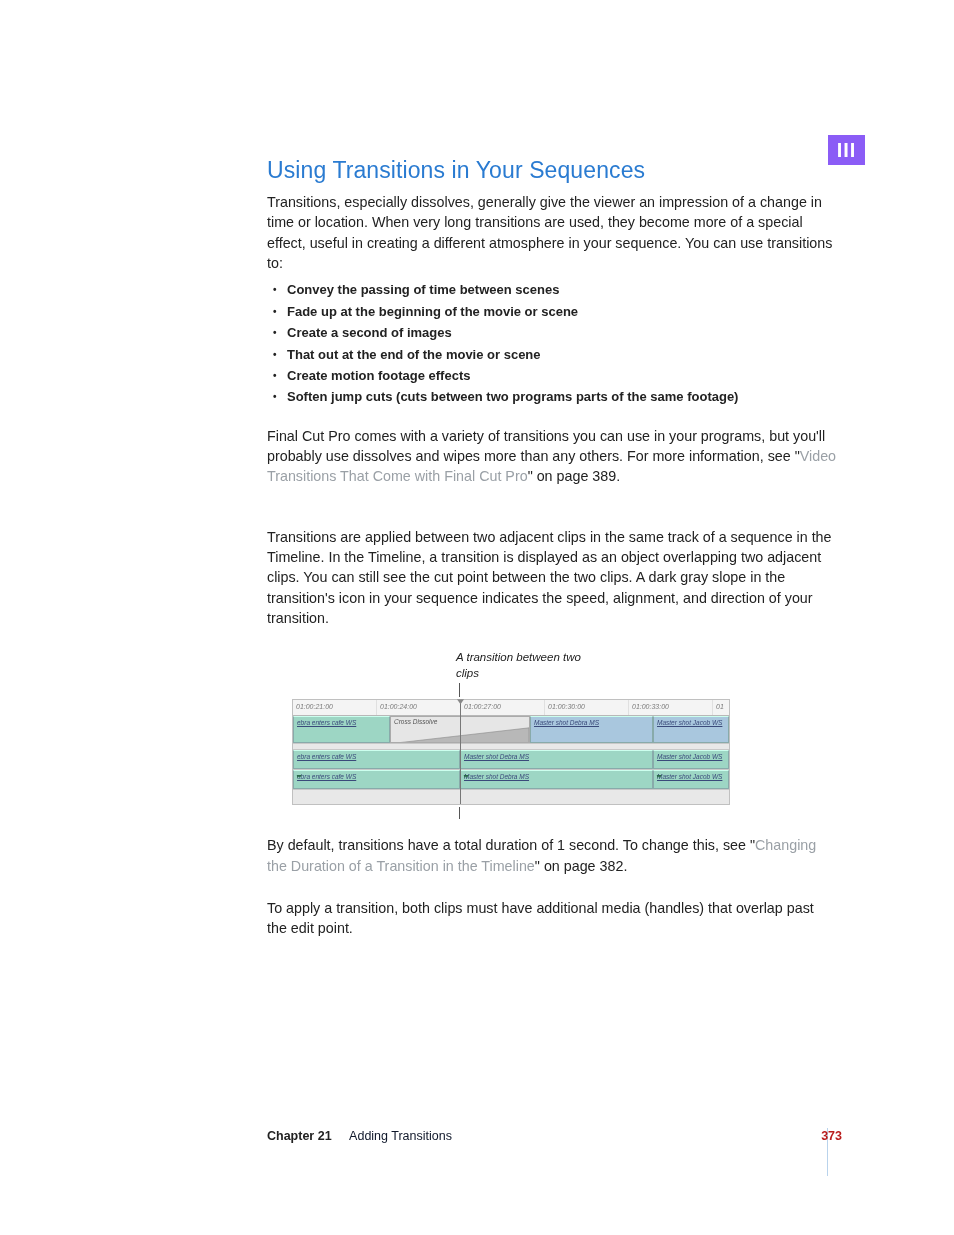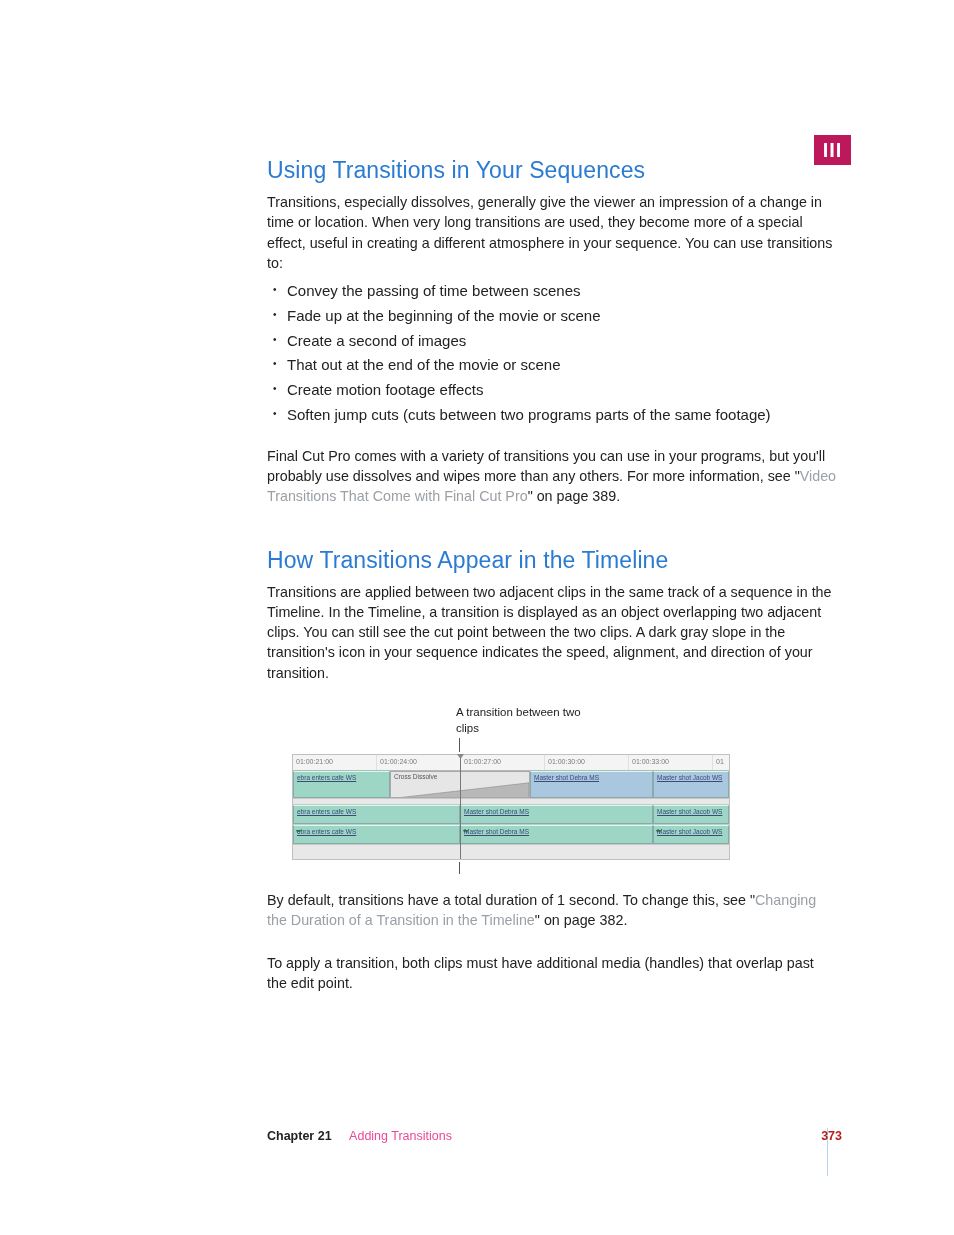--- a/index.html
+++ b/index.html
@@ -12,25 +12,25 @@
     position: relative;
   }
   .page {
     position: absolute;
     left: 267px;
     top: 157px;
     width: 570px;
   }
   .section-tab {
     position: absolute;
-    right: 103px;
+    right: 89px;
     top: 135px;
     width: 37px;
     height: 30px;
-    background: #be185d;
+    background: #8b5cf6;
     color: #fff;
     font-size: 20px;
     font-weight: 600;
     display: flex;
     align-items: center;
     justify-content: center;
     letter-spacing: 1px;
   }
   .right-rule {
     position: absolute;
@@ -50,40 +50,42 @@
   p.body {
     font-size: 14.3px;
     line-height: 1.42;
     margin-bottom: 4px;
   }
   ul.bullets {
     list-style: none;
     margin: 6px 0 18px 2px;
   }
   ul.bullets li {
-    font-size: 15px;
+    font-size: 13px;
     line-height: 1.65;
     padding-left: 18px;
     position: relative;
+    font-weight: bold;
   }
   ul.bullets li::before {
     content: "•";
     position: absolute;
     left: 4px;
     font-size: 10px;
     top: 3px;
   }
   .spacer { height: 18px; }
   a.xref {
     color: #9aa0a6;
     text-decoration: none;
   }
   .figure-wrap {
     margin: 22px 0 16px 25px;
     position: relative;
+    font-style: italic;
   }
   .callout-top {
     font-size: 11.5px;
     line-height: 1.35;
     margin-left: 164px;
     margin-bottom: 2px;
     width: 140px;
   }
   .callout-rule-top {
     width: 1px;
@@ -197,21 +199,21 @@
   .footer {
     position: absolute;
     left: 267px;
     right: 112px;
     top: 1129px;
     display: flex;
     justify-content: space-between;
     font-size: 12.5px;
   }
   .footer .chap { font-weight: 700; }
-  .footer .title { color: #ec4899; margin-left: 14px; font-weight: 400; }
+  .footer .title { color: #0f172a; margin-left: 14px; font-weight: 400; }
   .footer .pnum { font-weight: 700; color: #b91c1c; }
 </style>
 </head>
 <body>
 
 <div class="section-tab">III</div>
 <div class="right-rule"></div>
 
 <div class="page">
 
@@ -227,21 +229,20 @@
     <li>Soften jump cuts (cuts between two programs parts of the same footage)</li>
   </ul>
 
   <p class="body">
     <span>Final Cut Pro comes with a variety of transitions you can use in your programs, but you'll probably use dissolves and wipes more than any others. For more information, see "</span><a class="xref" href="#">Video Transitions That Come with Final Cut Pro</a><span>" on page 389.</span>
   </p>
 
   <div class="spacer"></div>
   <div class="spacer"></div>
 
-  <h2 class="sec">How Transitions Appear in the Timeline</h2>
   <p class="body">Transitions are applied between two adjacent clips in the same track of a sequence in the Timeline. In the Timeline, a transition is displayed as an object overlapping two adjacent clips. You can still see the cut point between the two clips. A dark gray slope in the transition's icon in your sequence indicates the speed, alignment, and direction of your transition.</p>
 
   <div class="figure-wrap">
     <div class="callout-top">A transition between two clips</div>
     <div class="callout-rule-top"></div>
 
     <div class="timeline">
       <div class="playhead"></div>
       <div class="ruler">
         <div class="tick">01:00:21:00</div>

